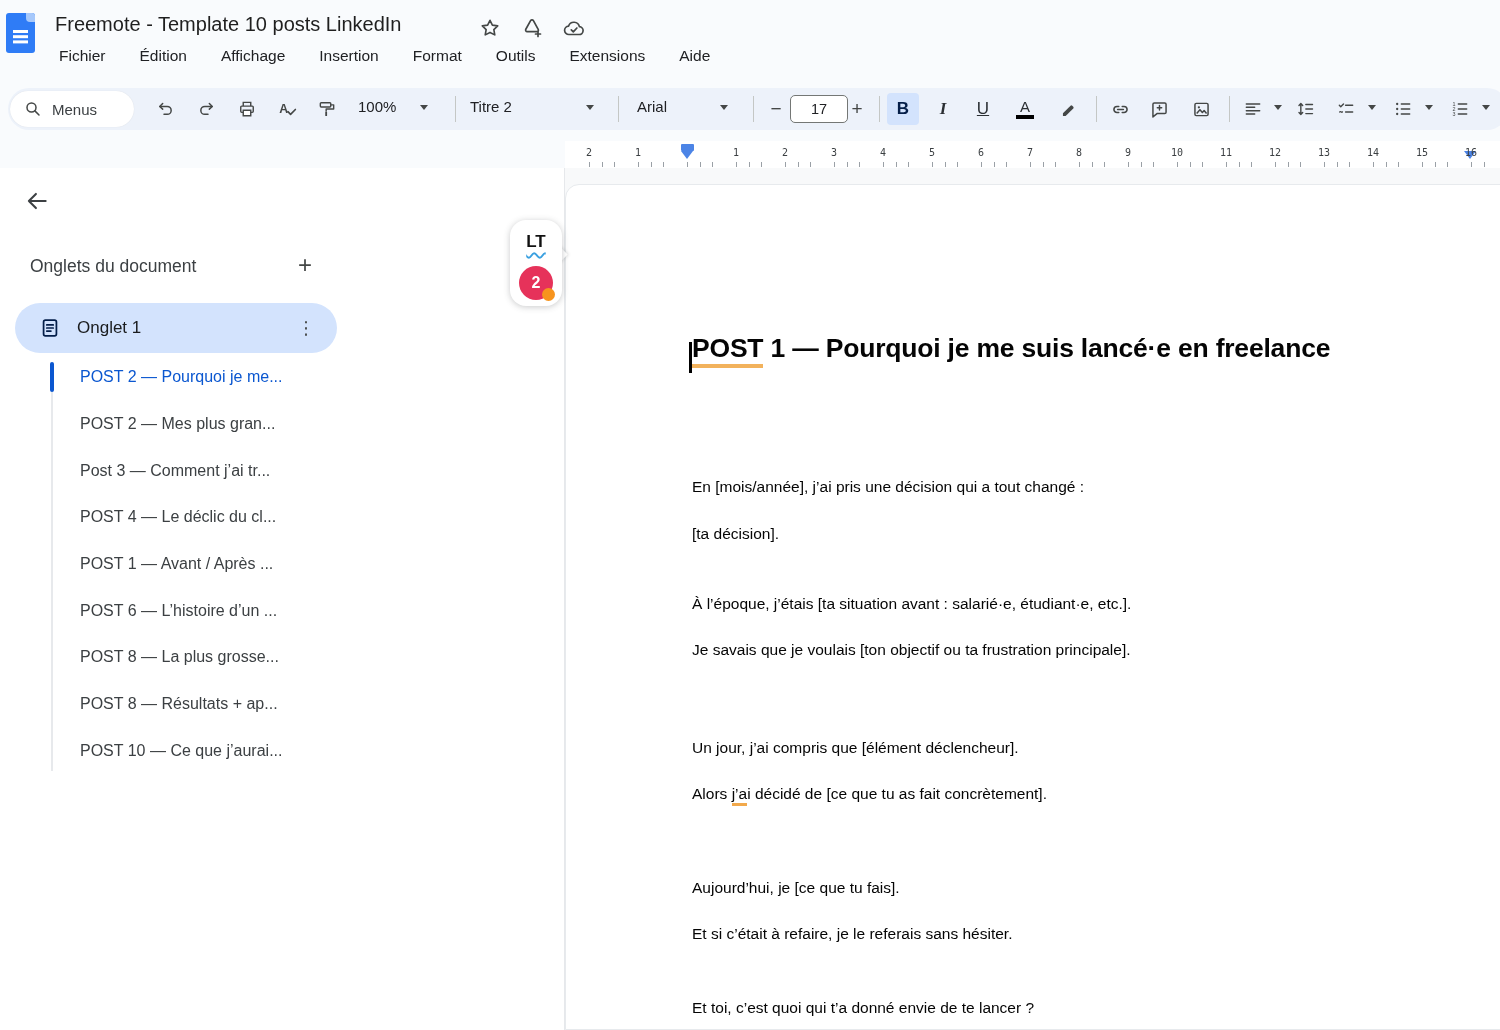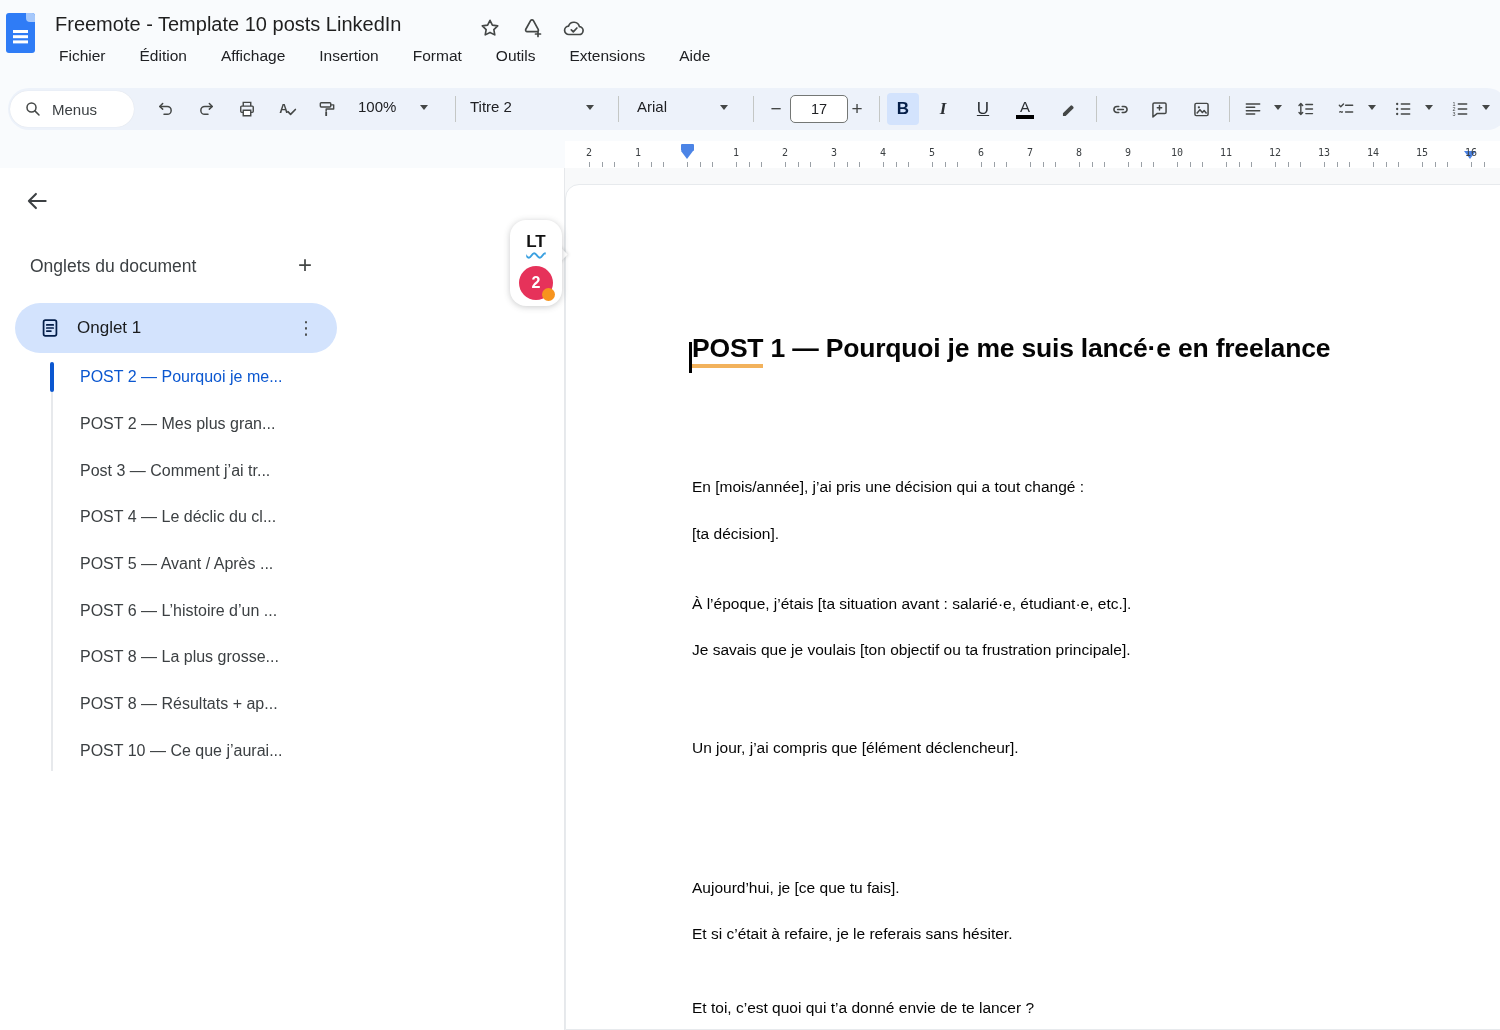--- a/index.html
+++ b/index.html
@@ -377,21 +377,21 @@
 
       <div class="tab-item">
         <span>Post 3 — Comment j’ai tr...</span>
       </div>
 
       <div class="tab-item">
         <span>POST 4 — Le déclic du cl...</span>
       </div>
 
       <div class="tab-item">
-        <span>POST 5 — Avant / Après ...</span>
+        <span>POST 1 — Avant / Après ...</span>
       </div>
 
       <div class="tab-item">
         <span>POST 6 — L’histoire d’un ...</span>
       </div>
 
 
       <div class="tab-item">
         <span>POST 8 — La plus grosse...</span>
       </div>
@@ -408,20 +408,21 @@
 
 <div class="doc-area">
   <div class="page">
     <div class="caret-bar"></div>
     <h1 class="page-title"><span class="flag-title">POST</span><span> 1 — Pourquoi je me suis lancé·e en freelance</span></h1>
     <p class="para" style="top:293px">En [mois/année], j’ai pris une décision qui a tout changé :</p>
     <p class="para" style="top:340px">[ta décision].</p>
     <p class="para" style="top:410px">À l’époque, j’étais [ta situation avant : salarié·e, étudiant·e, etc.].</p>
     <p class="para" style="top:456px">Je savais que je voulais [ton objectif ou ta frustration principale].</p>
     <p class="para" style="top:554px">Un jour, j’ai compris que [élément déclencheur].</p>
+    <p class="para" style="top:600px"><span>Alors </span><span class="flag-word">j’a</span><span>i décidé de [ce que tu as fait concrètement].</span></p>
     <p class="para" style="top:694px">Aujourd’hui, je [ce que tu fais].</p>
     <p class="para" style="top:740px">Et si c’était à refaire, je le referais sans hésiter.</p>
     <p class="para" style="top:814px">Et toi, c’est quoi qui t’a donné envie de te lancer ?</p>
   </div>
 </div>
 
 <div class="lt-notch"></div>
 <div class="lt-widget">
   <span class="lt-logo">LT</span>
   <div class="lt-badge">

